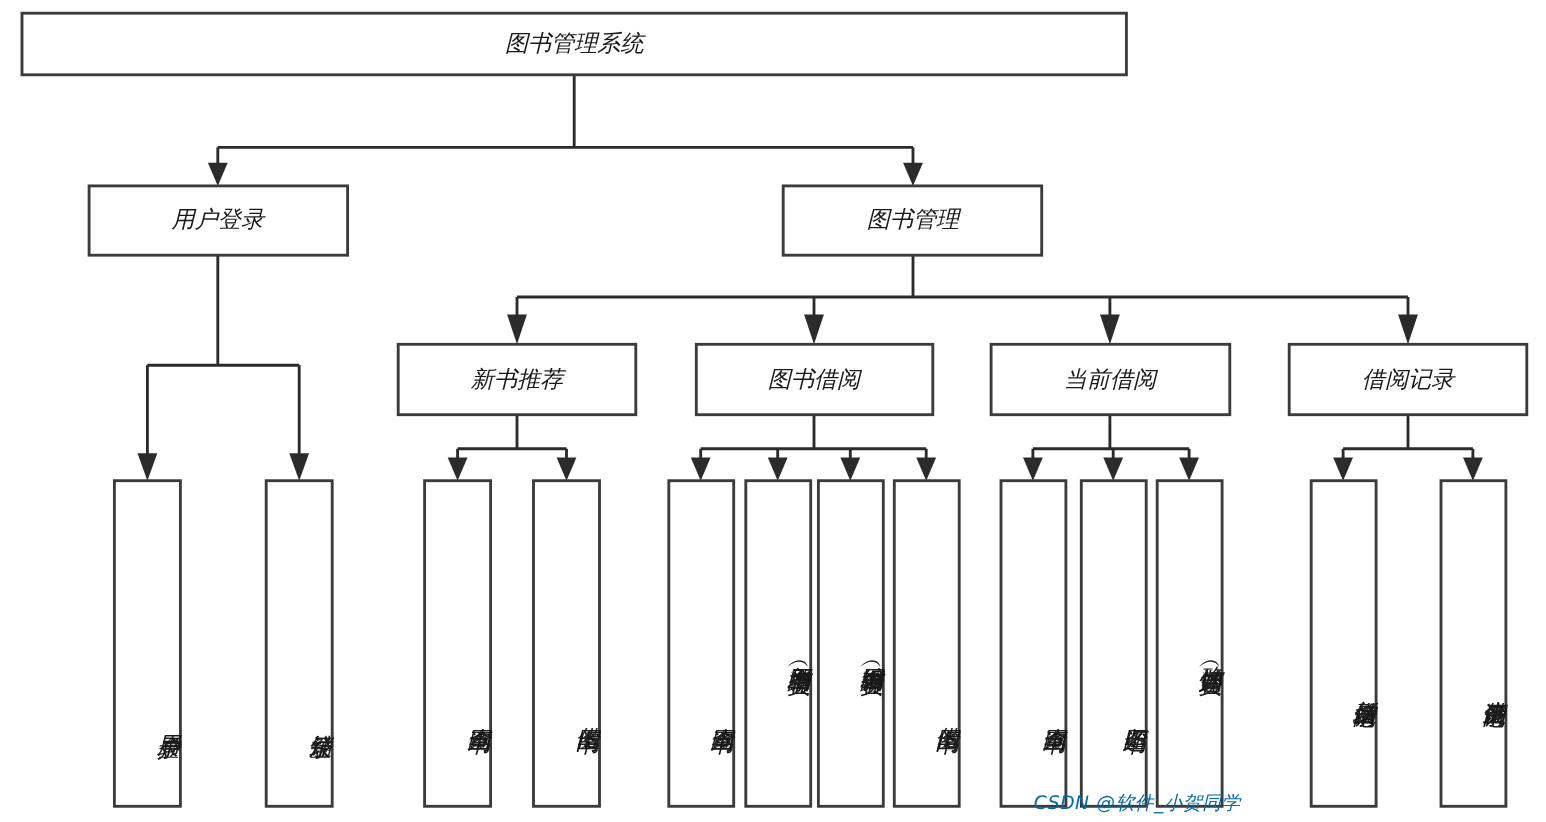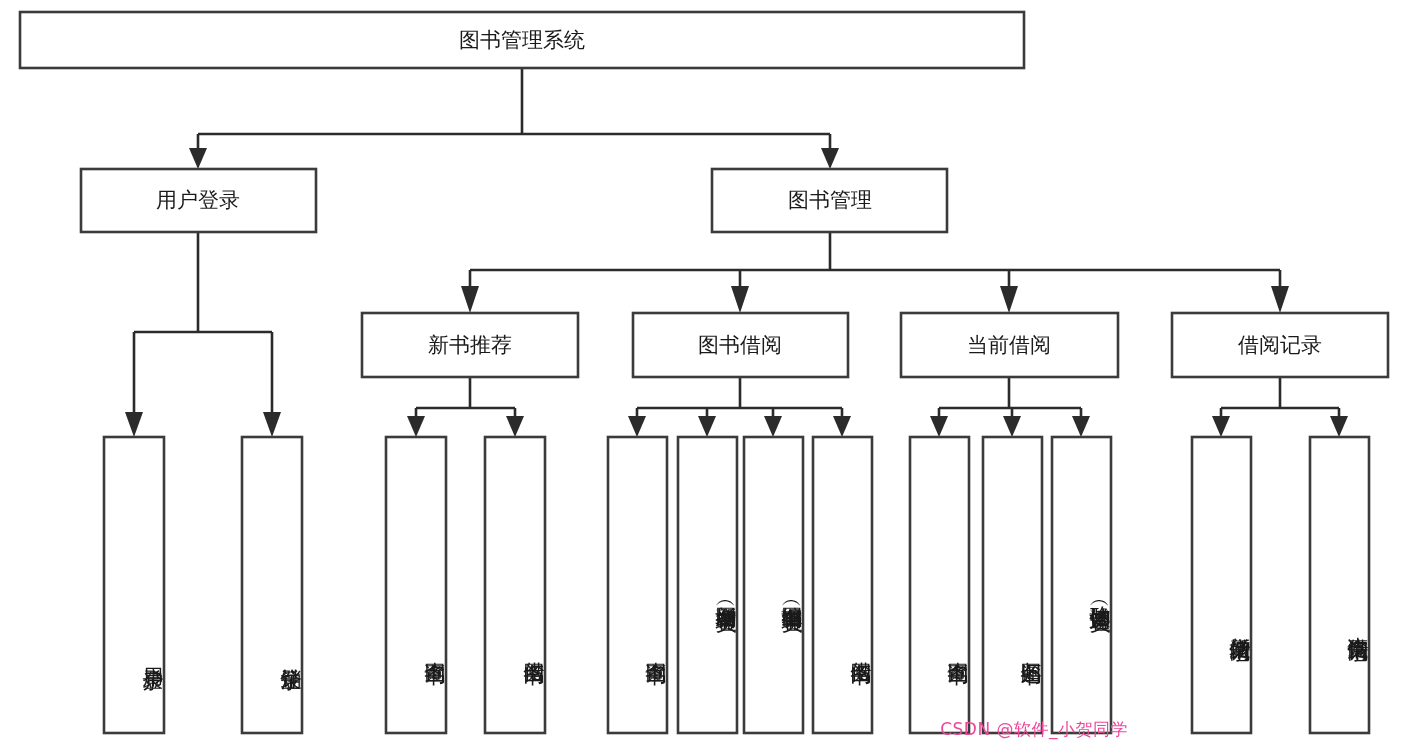--- a/index.html
+++ b/index.html
@@ -11,20 +11,21 @@
     width: 1405px;
     height: 747px;
     font-family: "DejaVu Sans", "Liberation Sans", sans-serif;
     overflow: hidden;
     position: relative;
   }
   #diagram-root {
     position: relative;
     width: 1136px;
     height: 747px;
+    font-style: italic;
   }
   svg.tree-canvas {
     position: absolute;
     top: 0;
     left: 0;
     width: 1405px;
     height: 747px;
     display: block;
   }
   .node-box {
@@ -64,21 +65,21 @@
     align-items: flex-start;
     justify-content: center;
     pointer-events: none;
   }
   .watermark {
     position: absolute;
     right: 8px;
     bottom: 6px;
     font-family: "DejaVu Sans", "Liberation Sans", sans-serif;
     font-size: 17px;
-    color: #ec4899;
+    color: #0369a1;
     letter-spacing: 0.5px;
     white-space: nowrap;
   }
 </style>
 </head>
 <body>
 
 <div id="diagram-root">
 
   <svg class="tree-canvas" viewBox="0 0 1405 747" xmlns="http://www.w3.org/2000/svg">

